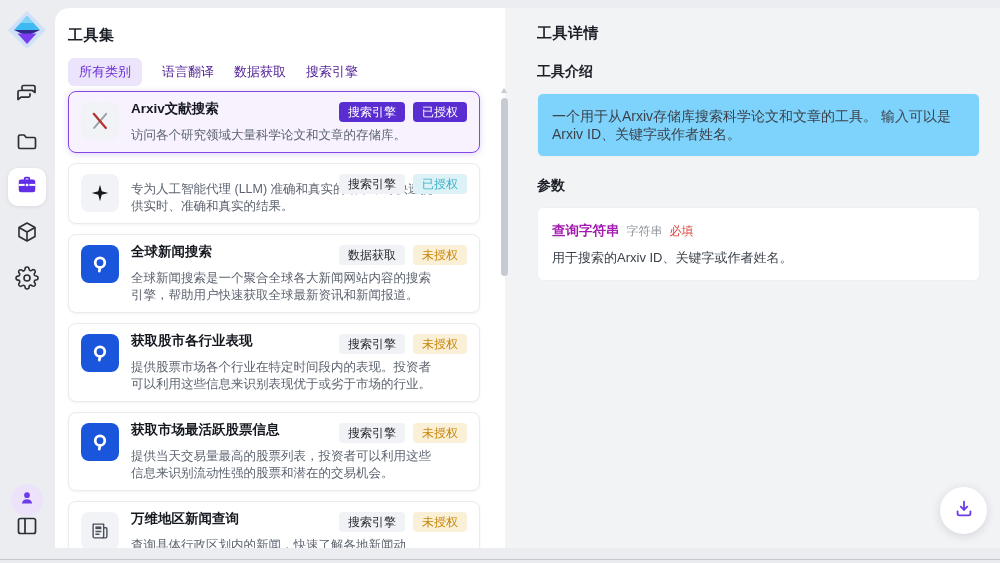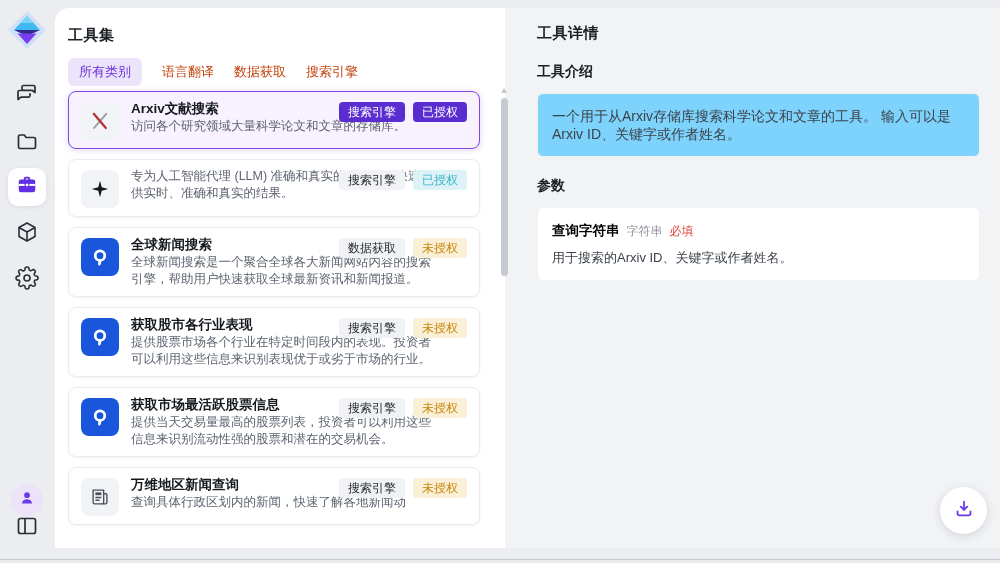--- a/index.html
+++ b/index.html
@@ -24,34 +24,34 @@
 
   
   .container { position:absolute; left:55px; top:8px; right:0; bottom:15px;
     background:#f2f3f5; border-radius:14px 0 0 0; display:flex; overflow:hidden;gap:20px; }
 
   
   .list-panel { width:450px; background:#fff; border-radius:14px 0 0 0;
     position:relative; padding:18px 0 0 13px; flex:none; }
   .list-title { font-size:15px; font-weight:700; letter-spacing:.5px; }
   .tabs { margin-top:14px; display:flex; gap:20px; align-items:center; height:26px; }
-  .tab { font-size:13px; color:#c2410c; cursor:pointer; white-space:nowrap; }
+  .tab { font-size:13px; color:#4c1d95; cursor:pointer; white-space:nowrap; }
   .tab.active { background:#ece4fa; color:#6b30d8; padding:5px 11px; border-radius:6px; font-weight:500; }
   .cards { margin-top:6px; display:flex; flex-direction:column; gap:10px; width:412px; }
   .card { position:relative; background:#fff; border:1px solid #e9ebef; border-radius:8px;
     padding:8px 12px; display:flex; gap:12px; box-shadow:0 1px 3px rgba(20,24,40,.05); cursor:pointer; }
   .card.selected { background:#f7f2fd; border:1.5px solid #8347e5;
     box-shadow:0 1px 6px rgba(110,60,220,.22); }
   .tool-icon { width:38px; height:38px; border-radius:8px; background:#f1f3f6; flex:none;
     display:flex; align-items:center; justify-content:center; margin-top:2px; }
   .tool-icon svg { width:22px; height:22px; display:block; }
   .tool-icon.icon-news { background:#1a56db; }
   .card-text { max-width:306px; }
   .card-title { font-size:13.5px; font-weight:700; line-height:18px; color:#15191f; }
-  .card-desc { font-size:12.5px; line-height:17px; color:#5d6470; margin-top:0; }
+  .card-desc { font-size:12.5px; line-height:17px; color:#5d6470; margin-top:9px; }
   .badges { position:absolute; top:10px; right:12px; display:flex; gap:8px; }
   .badge { font-size:12px; line-height:20px; padding:0 9px; border-radius:4px;
     background:#f1f2f5; color:#272b32; white-space:nowrap; }
   .badge.authorized { background:#dcf2f7; color:#3fb3c8; }
   .badge.unauthorized { background:#faf0d8; color:#c8860a; }
   .card.selected .badge { background:#5a2dd0; color:#fff; }
 
   
   .scrollbar { position:absolute; left:446px; top:78px; bottom:6px; width:7px; }
   .scroll-arrow { position:absolute; top:2px; left:0; width:0; height:0;
@@ -61,21 +61,21 @@
     background:#c6cad1; border-radius:4px; cursor:pointer; }
 
   
   .details-panel { flex:1; padding:16px 20px 0 12px; }
   .details-title { font-size:15px; font-weight:700; letter-spacing:.5px; }
   .section-h { margin-top:20px; font-size:14px; font-weight:700; }
   .intro-card { margin-top:12px; background:#7dd3fc; border:1px solid #eef0f3; border-radius:6px;
     padding:13px 14px; font-size:14px; color:#3c424b; line-height:18px; }
   .param-card { margin-top:12px; background:#fff; border:1px solid #eef0f3; border-radius:6px;
     padding:13px 14px; }
-  .param-name { font-size:13.5px; font-weight:700; color:#000000; }
+  .param-name { font-size:13.5px; font-weight:700; color:#a21caf; }
   .param-type { font-size:12px; color:#8a9099; margin-left:7px; }
   .param-required { font-size:12px; color:#e0443e; margin-left:7px; }
   .param-desc { margin-top:9px; font-size:13px; color:#3c424b; }
 
   
   .fab-download { position:absolute; left:940px; top:487px; width:47px; height:47px;
     background:#fff; border-radius:50%; box-shadow:0 2px 10px rgba(30,35,60,.14);
     display:flex; align-items:center; justify-content:center; cursor:pointer; }
   .fab-download svg { width:22px; height:22px; }
   .intel-logo { position:absolute; left:921px; top:558px; display:flex; align-items:baseline;

